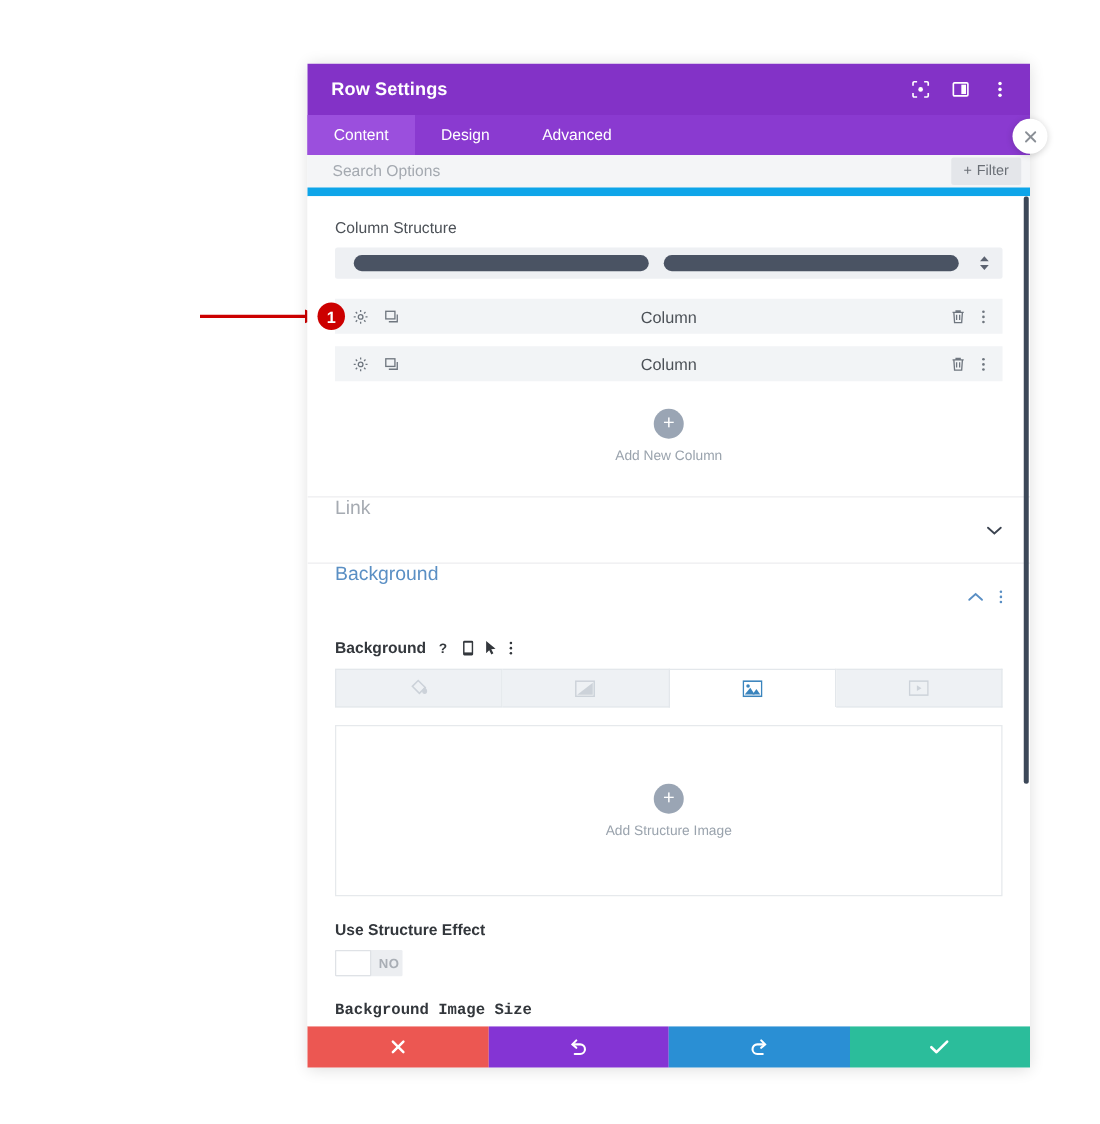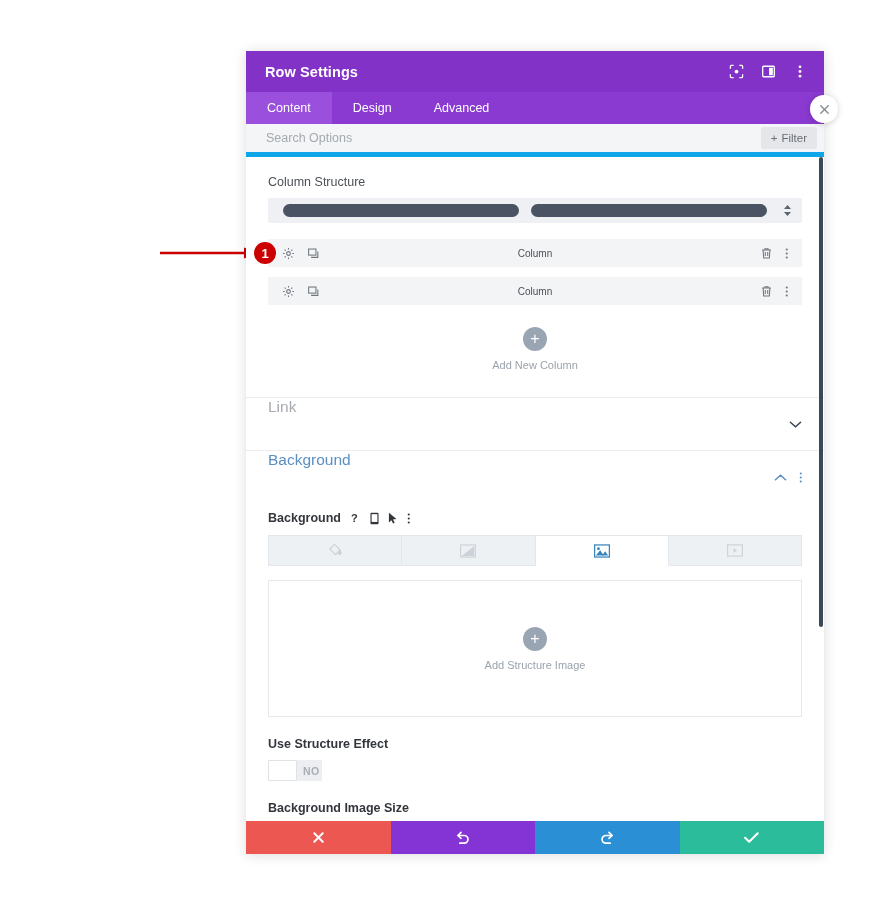--- a/index.html
+++ b/index.html
@@ -53,21 +53,21 @@
   .tabs { height: 32px; background: #8a3ad0; display: flex; flex: 0 0 auto; }
   .tab {
     padding: 0 21px; display: flex; align-items: center;
     color: #fff; font-size: 12.5px; cursor: pointer;
     background: transparent;
   }
   .tab.active { background: #9b4fdd; }
 
   
   .searchbar {
-    height: 33px; background: #f4f5f7; border-bottom: 5px solid #0ea5e9;
+    height: 33px; background: #f4f5f7; border-bottom: 7px solid #0ea5e9;
     display: flex; align-items: center; padding: 0 7px 0 20px; flex: 0 0 auto;
   }
   .search-input {
     flex: 1; border: none; background: transparent; outline: none;
     font-family: "Liberation Sans", sans-serif;
     font-size: 12.5px; color: #6a6f76;
   }
   .search-input::placeholder { color: #a4a9b0; }
   .filter-btn {
     background: #e4e6ea; color: #6a6f76; font-size: 11.5px;
@@ -109,21 +109,21 @@
   
   .col-rows { padding: 16px 22px 0; }
   .col-row {
     height: 28px; background: #f2f4f6; display: flex; align-items: center;
     padding: 0 14px; margin-bottom: 10px; position: relative; cursor: pointer;
   }
   .col-row-left { display: flex; align-items: center; gap: 12px; }
   .col-row-right { display: flex; align-items: center; gap: 12px; margin-left: auto; }
   .col-row-label {
     position: absolute; left: 0; right: 0; text-align: center;
-    font-size: 10px; color: #4c5157; pointer-events: none;
+    font-size: 13px; color: #4c5157; pointer-events: none;
   }
   .badge-one {
     position: absolute; left: -14px; top: 50%; transform: translateY(-50%);
     width: 22px; height: 22px; border-radius: 50%; background: #cc0000;
     color: #fff; font-size: 13px; font-weight: bold;
     display: flex; align-items: center; justify-content: center;
     z-index: 6;
   }
 
   
@@ -174,21 +174,21 @@
   
   .switch-wrap { padding: 0 22px; margin-top: 20px; }
   .switch {
     margin-top: 9px; width: 54px; height: 21px; background: #eceef1;
     display: flex; align-items: center; cursor: pointer; border-radius: 1px;
   }
   .switch-knob { width: 29px; height: 21px; background: #fff; border: 1px solid #dfe2e6; border-radius: 1px; }
   .switch-text { font-size: 10.5px; color: #a9aeb5; font-weight: bold; margin-left: 6px; letter-spacing: .4px; }
 
   
-  .select-wrap { padding: 0 22px; margin-top: 20px; }
+  .select-wrap { padding: 0 22px; margin-top: 20px; font-family: Liberation Mono, monospace; }
 
   
   .panel-footer { height: 33px; display: flex; flex: 0 0 auto; }
   .foot-btn {
     flex: 1; display: flex; align-items: center; justify-content: center;
     cursor: pointer; color: #fff;
   }
   .foot-btn svg { display: block; }
 </style>
 </head>

